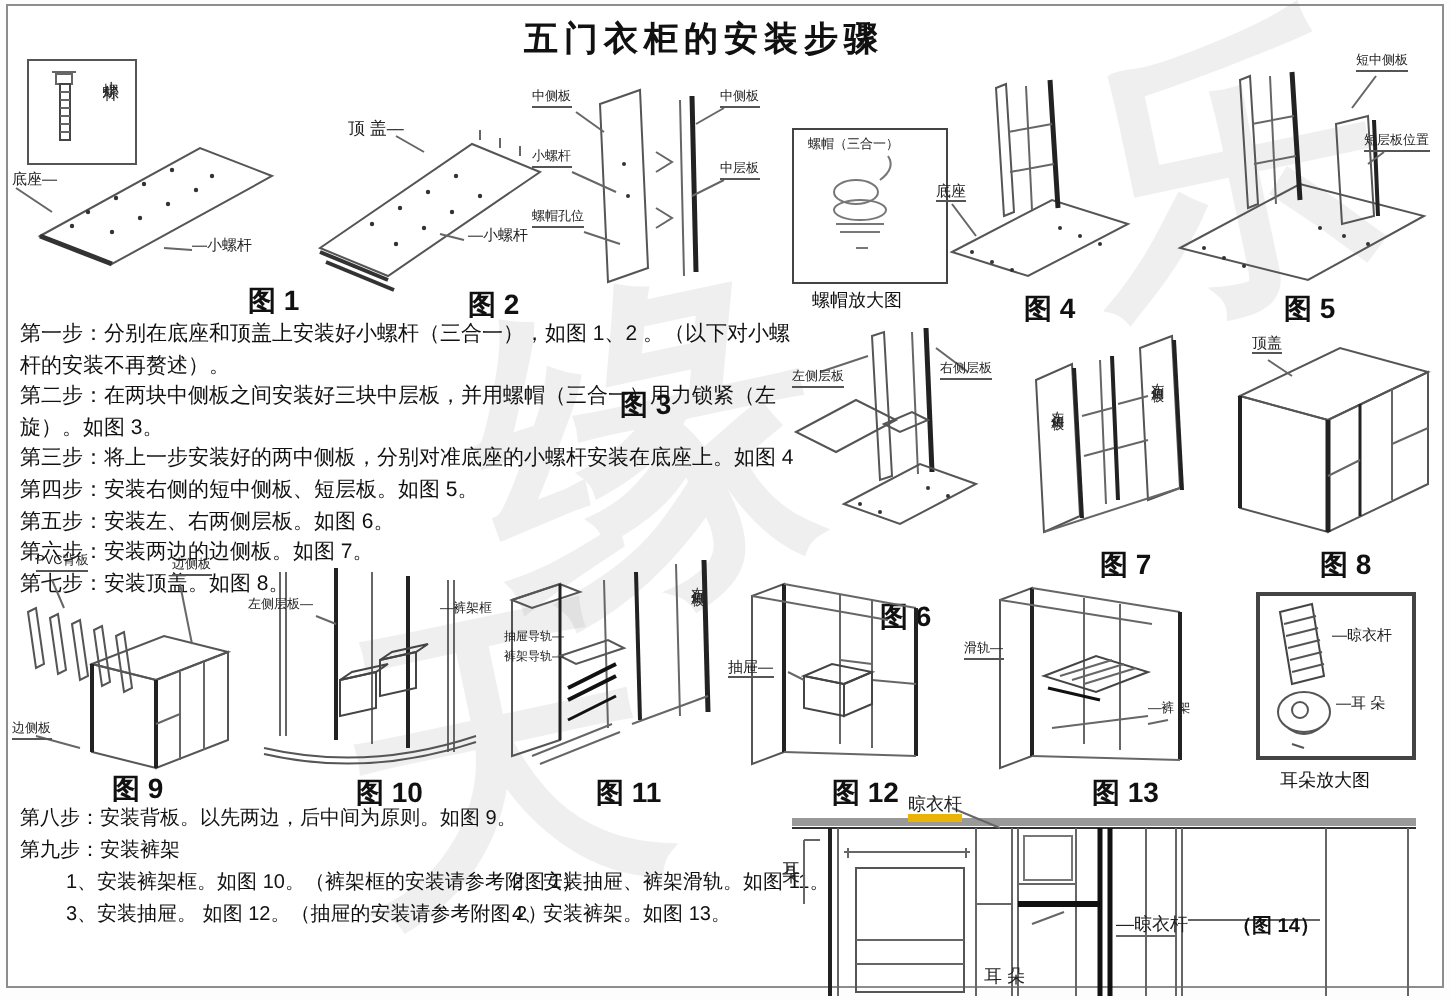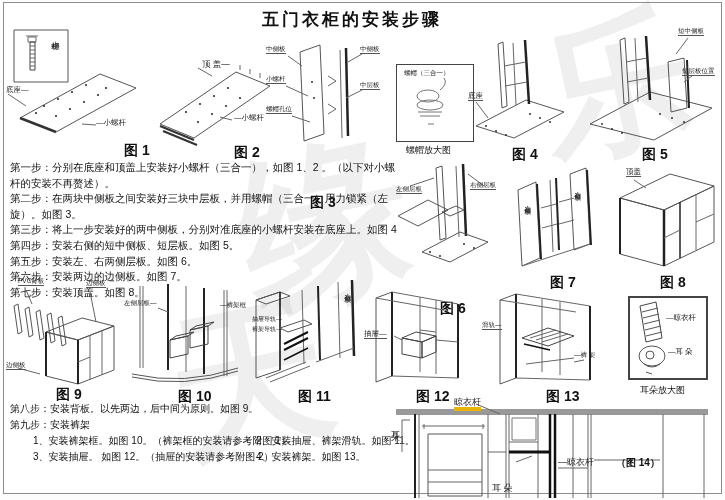--- a/index.html
+++ b/index.html
@@ -88,21 +88,21 @@
         <circle cx="64" cy="56" r="1.1"></circle>
         <circle cx="78" cy="48" r="1.1"></circle>
       <circle cx="48" cy="82" r="1.1"></circle>
         <circle cx="62" cy="74" r="1.1"></circle>
         <circle cx="76" cy="66" r="1.1"></circle>
         <circle cx="90" cy="58" r="1.1"></circle>
     </g>
     <line x1="48" y1="28" x2="62" y2="36"></line>
     <line x1="82" y1="80" x2="70" y2="77"></line>
   </svg>
-  <div class="lbl" style="left:24px;top:20px;font-size:8.5px;margin-left:28px;">顶 盖—</div>
+  <div class="lbl" style="left:24px;top:20px;font-size:8.5px;">顶 盖—</div>
   <div class="lbl" style="left:84px;top:74px;">—小螺杆</div>
   <div class="cap" style="left:84px;top:104px;">图 2</div>
 </div>
 
 <div class="fig" style="left:266px;top:40px;width:118px;height:120px;">
   <svg width="118" height="108" viewBox="0 0 118 108" fill="none" stroke="#666" stroke-width="1">
     <polygon points="34,12 54,5 58,94 38,101" stroke="#555"></polygon>
     <line x1="74" y1="10" x2="76" y2="98"></line>
     <line x1="80" y1="8" x2="82" y2="96" stroke="#222" stroke-width="2.5"></line>
     <polyline points="62,36 70,41 62,46"></polyline>

